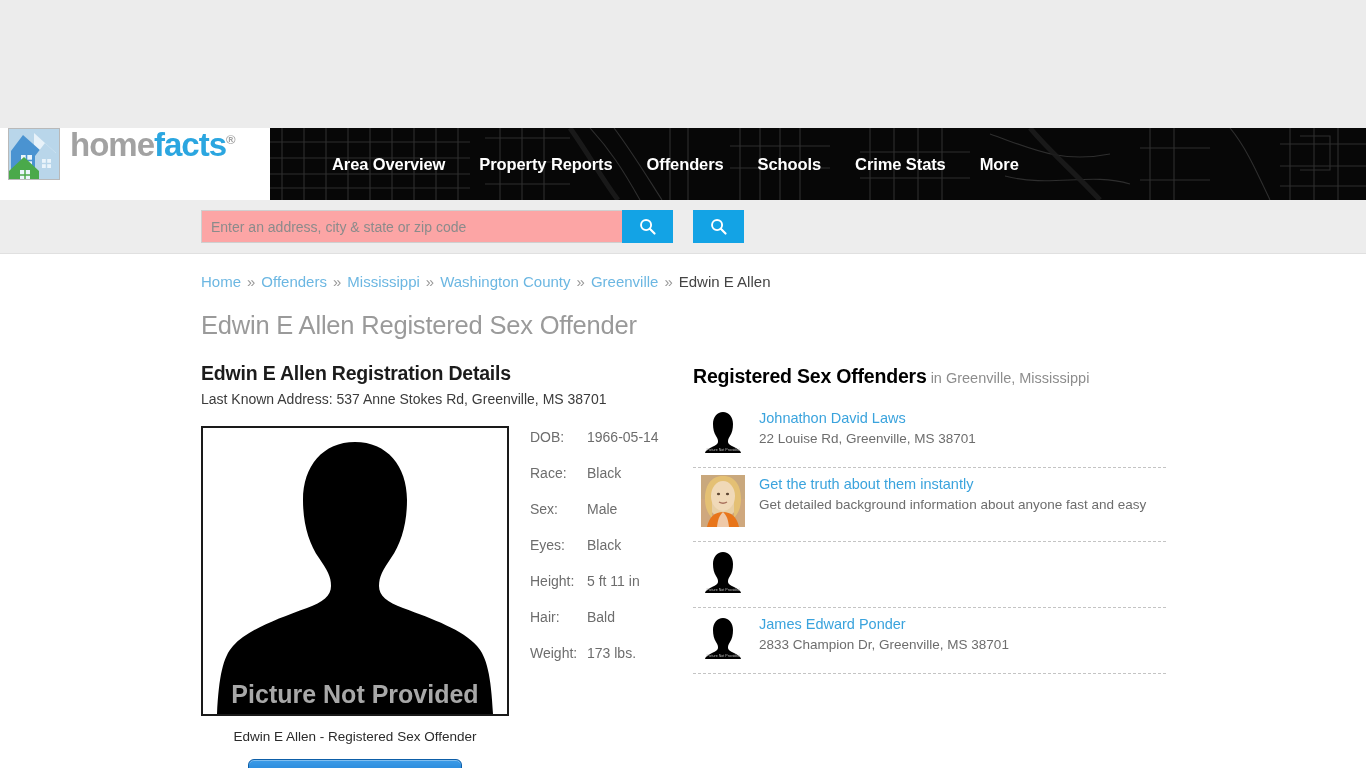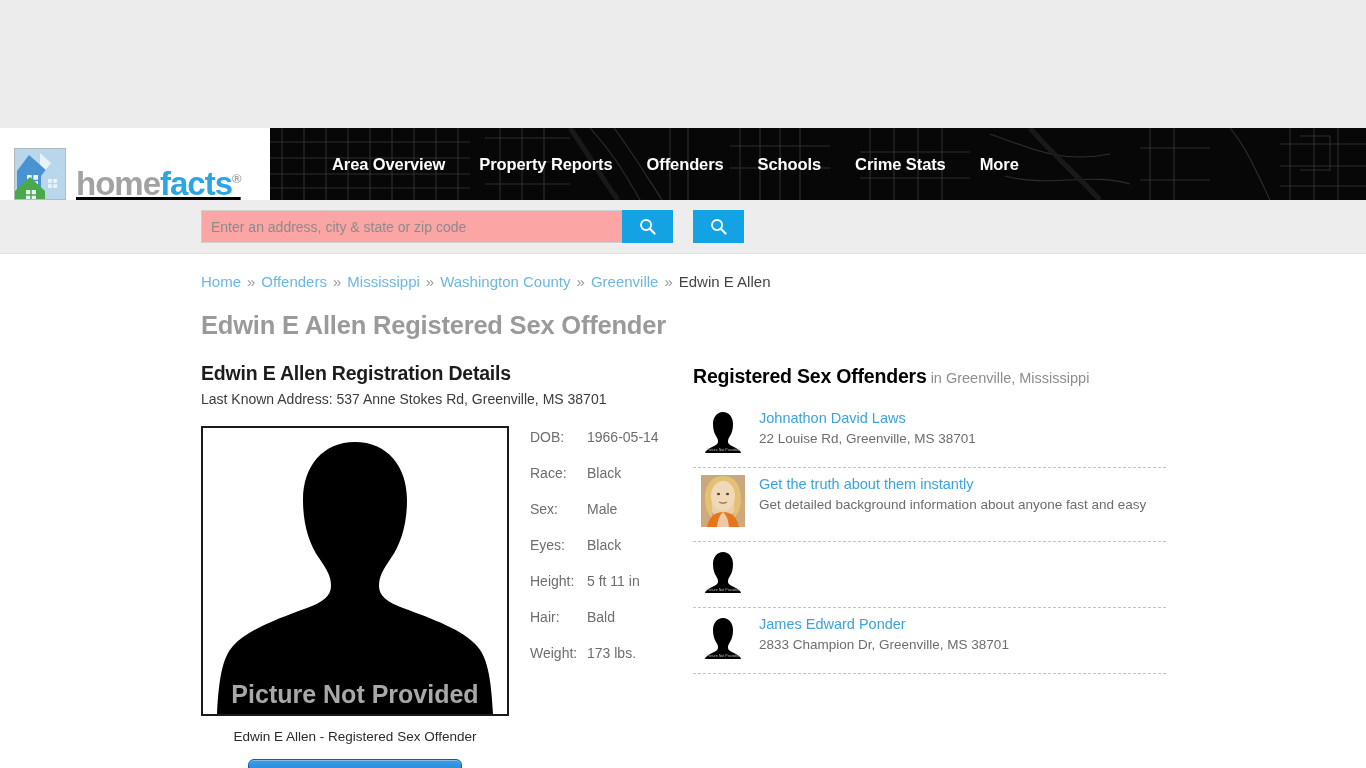--- a/index.html
+++ b/index.html
@@ -22,25 +22,24 @@
     width: 1366px; height: 72px;
     display: flex;
     align-items: stretch;
     position: relative;
     background: #0d0d0d;
   }
   .logo-zone {
     width: 270px; height: 72px;
     background: #ffffff;
     display: flex;
-    align-items: flex-end;
-    padding-left: 14px;
+    align-items: flex-start;
+    padding-left: 8px;
     flex: 0 0 270px;
     z-index: 3;
-    text-decoration: underline;
   }
   .logo-mark {
     width: 52px; height: 52px;
     border: 1px solid #b9b9b9;
     background: #ffffff;
     position: relative;
     overflow: hidden;
     flex: 0 0 52px;
   }
   .logo-mark svg { display: block; }
@@ -127,21 +126,21 @@
     padding-top: 19px;
     white-space: nowrap;
   }
   .breadcrumb a { color: #6cb7e2; text-decoration: none; }
   .breadcrumb .sep { color: #9a9a9a; padding: 0 6px; }
   .breadcrumb .cur { color: #444; }
 
   .page-title {
     font-size: 25.5px;
     color: #9a9a9a;
-    font-weight: bold;
+    font-weight: normal;
     margin: 21px 0 0 0;
     letter-spacing: -0.2px;
   }
 
   .columns { display: flex; margin-top: 22px; }
   .col-left { width: 492px; flex: 0 0 492px; }
   .col-right { flex: 1 1 auto; padding-left: 0; }
 
   .sec-title {
     font-size: 19.5px;

